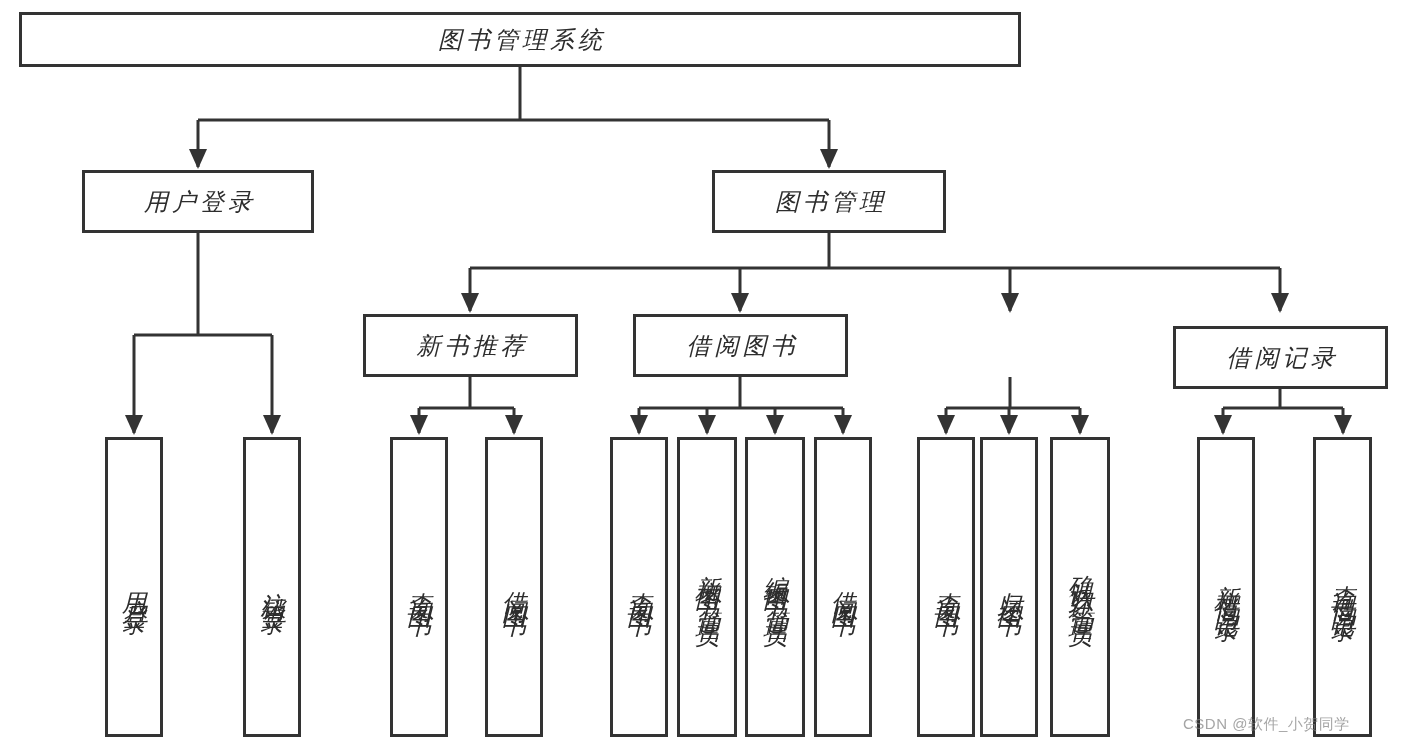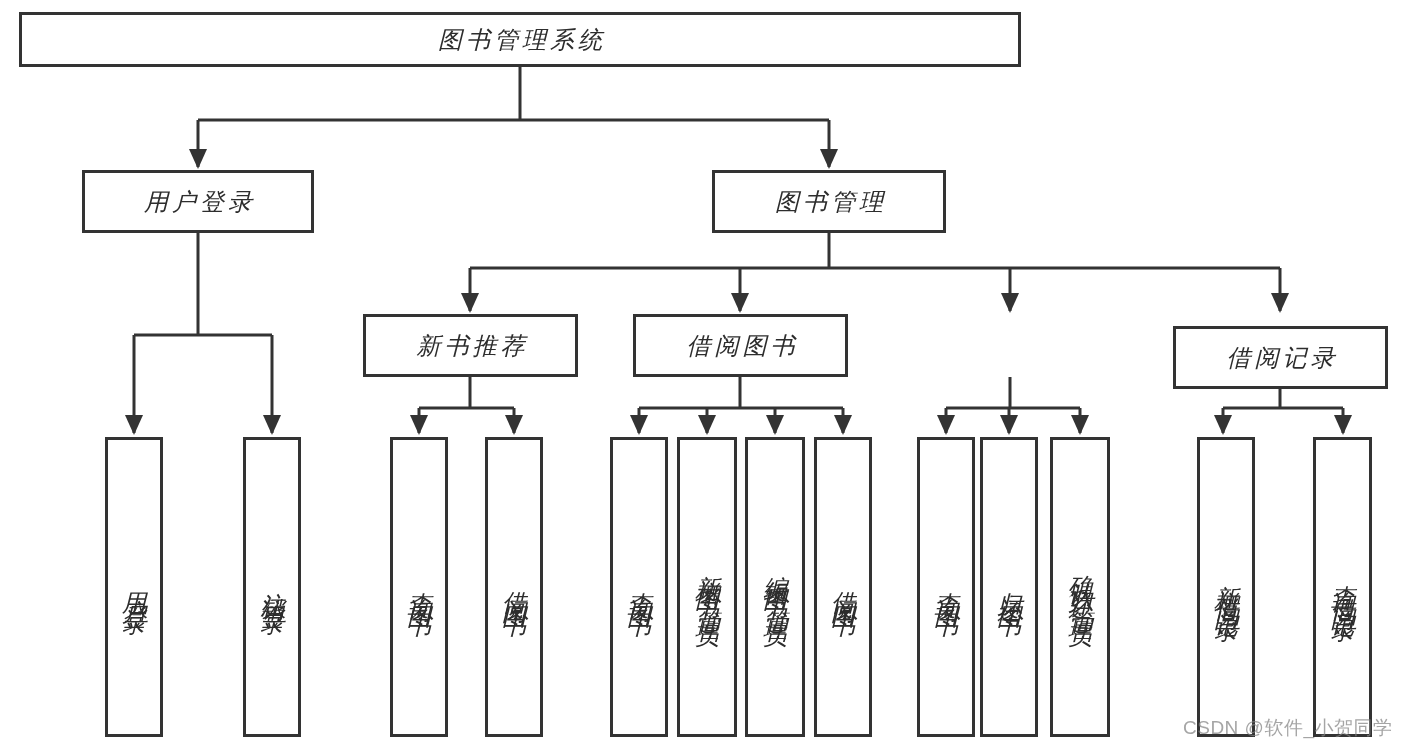--- a/index.html
+++ b/index.html
@@ -65,21 +65,21 @@
   .leaf-9  { left: 917px;  width: 58px; }
   .leaf-10 { left: 980px;  width: 58px; }
   .leaf-11 { left: 1050px; width: 60px; }
   .leaf-12 { left: 1197px; width: 58px; }
   .leaf-13 { left: 1313px; width: 59px; }
   .watermark {
     position: absolute;
     left: 1183px;
     top: 715px;
     z-index: 5;
-    font-size: 19px;
+    font-size: 15px;
     color: rgba(130, 130, 130, 0.72);
     white-space: nowrap;
     letter-spacing: 0.5px;
   }
 </style>
 </head>
 <body>
 
 <div class="canvas">
 

